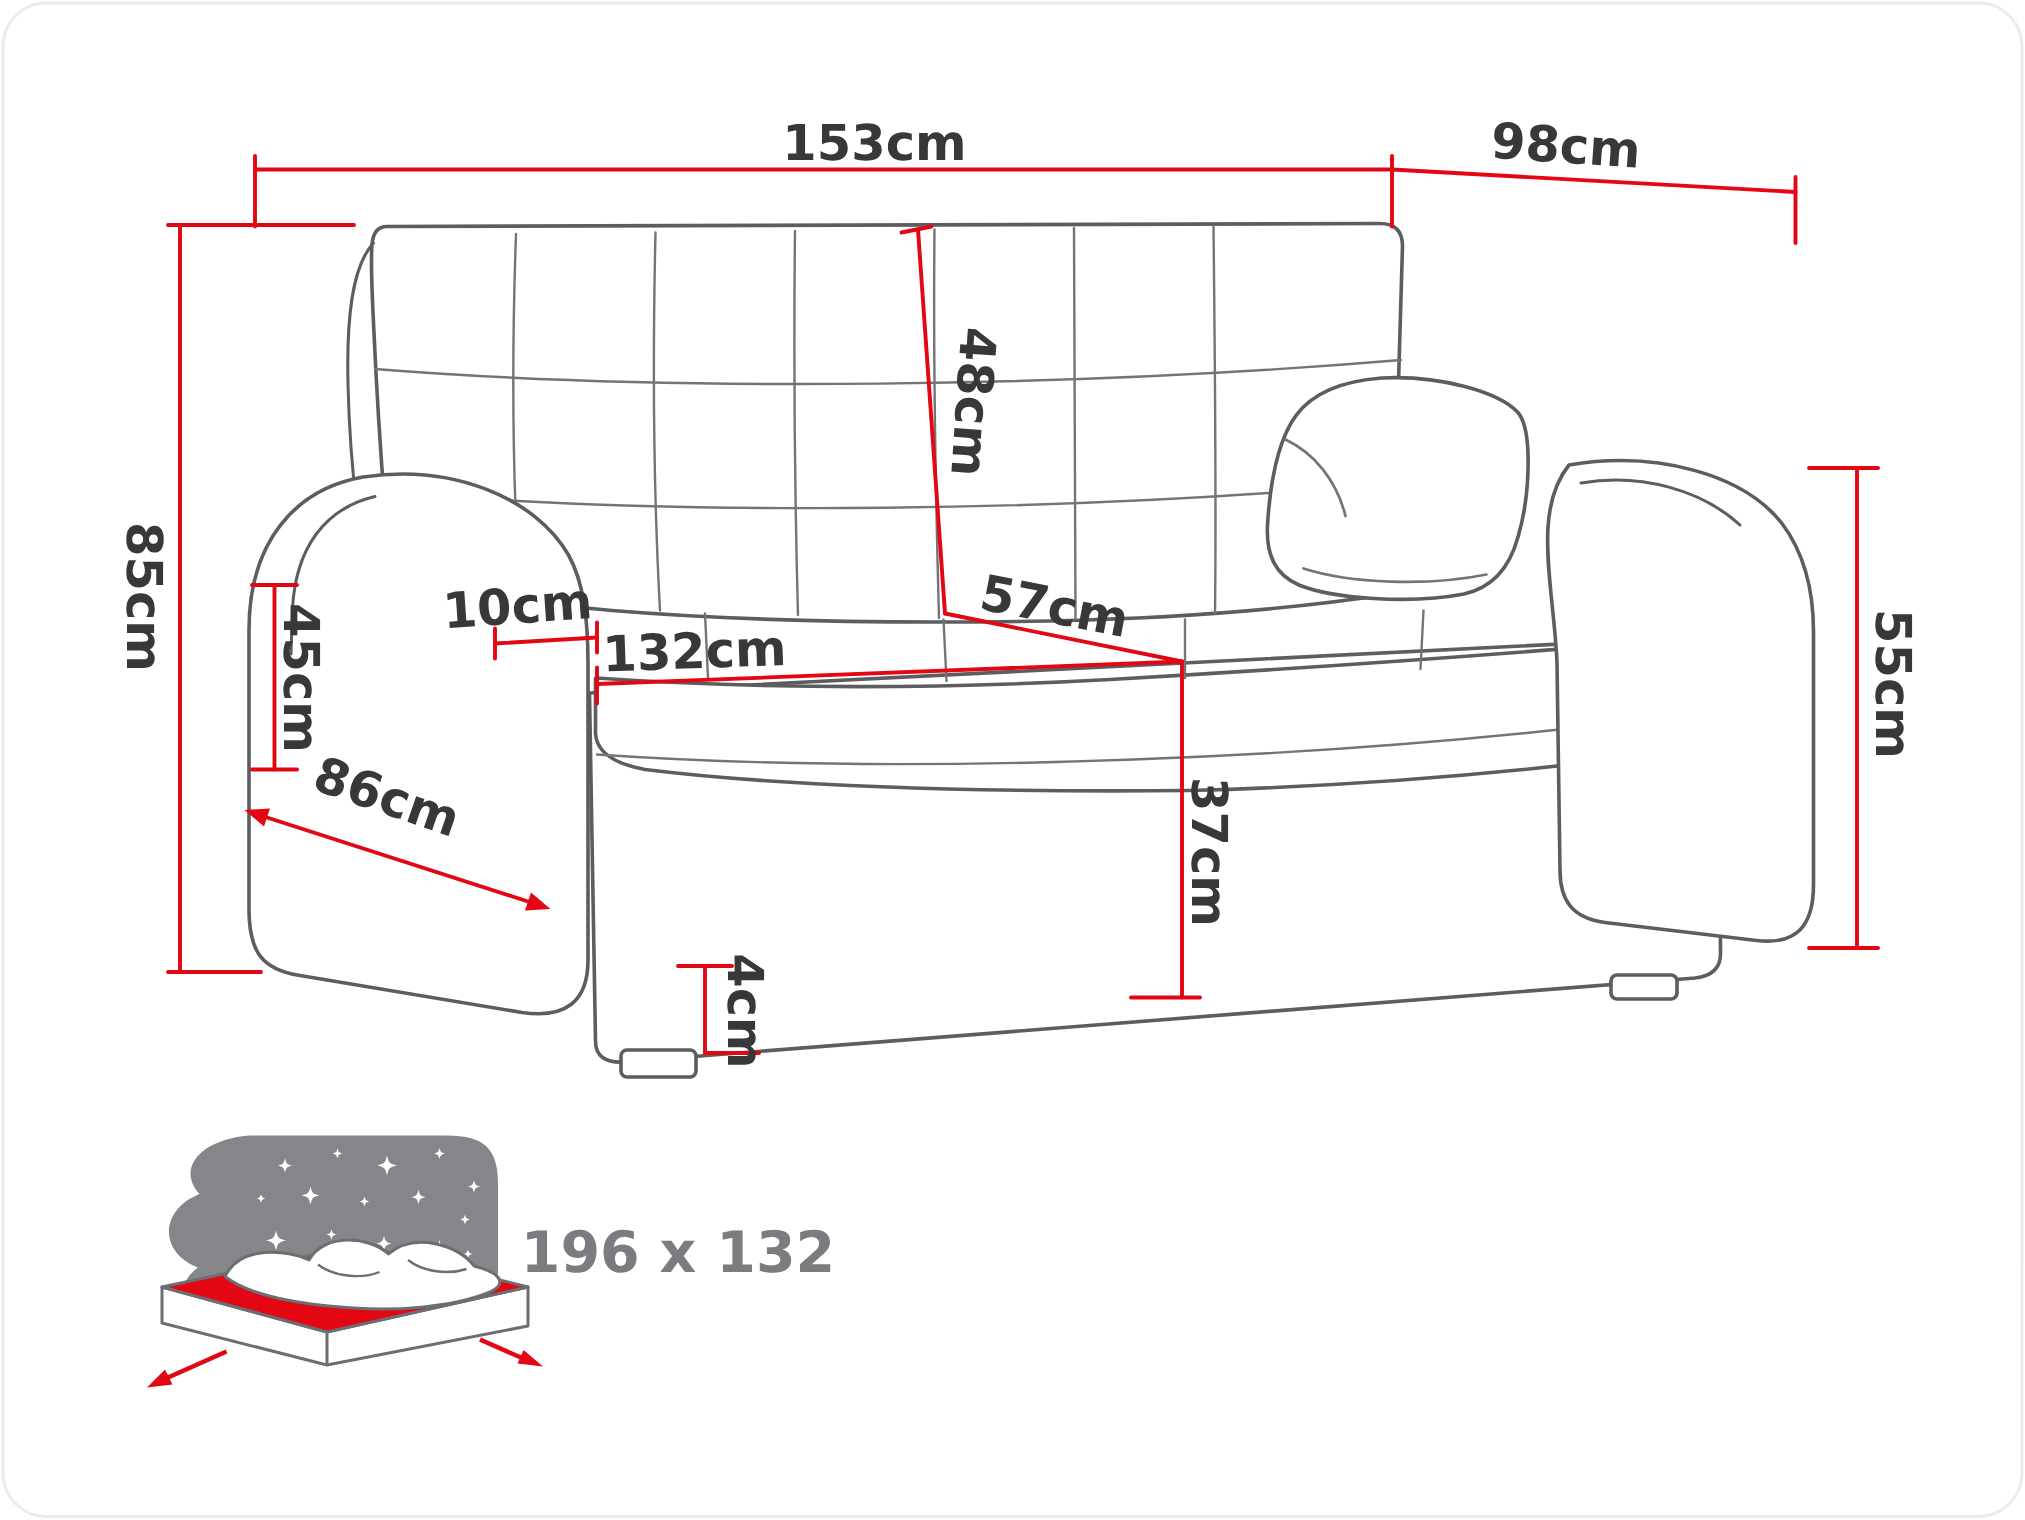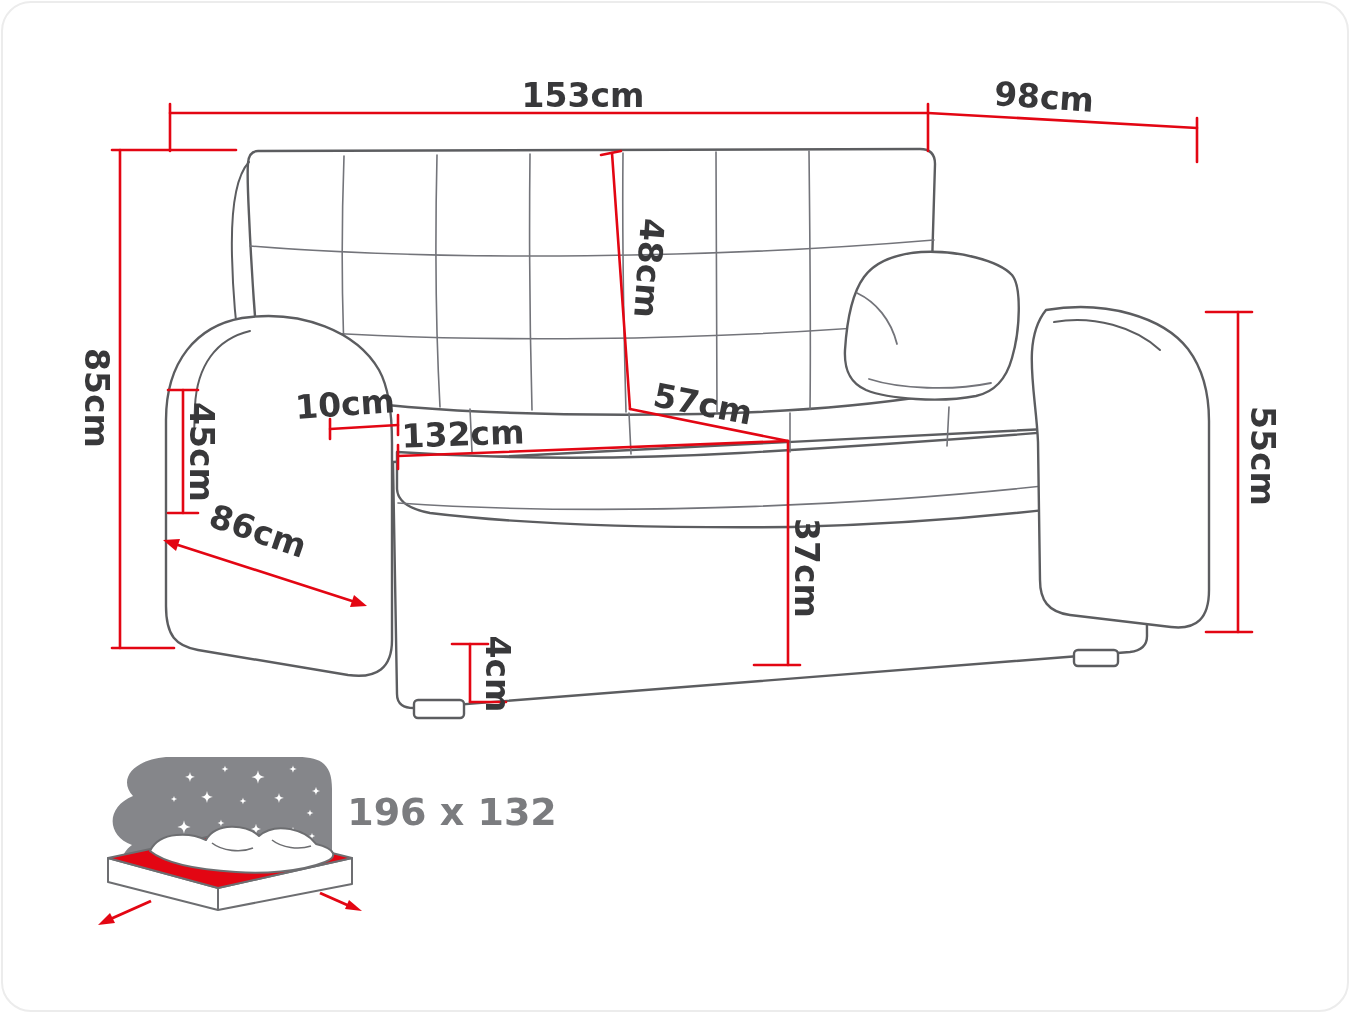--- a/index.html
+++ b/index.html
@@ -238,16 +238,16 @@
   <span class="dim" style="left:649px; top:268px; transform:translate(-50%,-50%) rotate(94deg);">48cm</span>
 
   <span class="dim" style="left:703px; top:404px; transform:translate(-50%,-50%) rotate(11deg);">57cm</span>
 
   <span class="dim" style="left:1262px; top:456px; transform:translate(-50%,-50%) rotate(90deg);">55cm</span>
 
   <span class="dim" style="left:806px; top:568px; transform:translate(-50%,-50%) rotate(90deg);">37cm</span>
 
   <span class="dim" style="left:497px; top:674px; transform:translate(-50%,-50%) rotate(90deg);">4cm</span>
 
-  <span class="sleep-label" style="left:452px; top:812px; transform:translate(-50%,-50%);">196 x 132</span>
+  <span class="sleep-label" style="left:452px; top:835px; transform:translate(-50%,-50%);">196 x 132</span>
 
   <div class="frame"></div>
 </div>
 
 </body></html>

